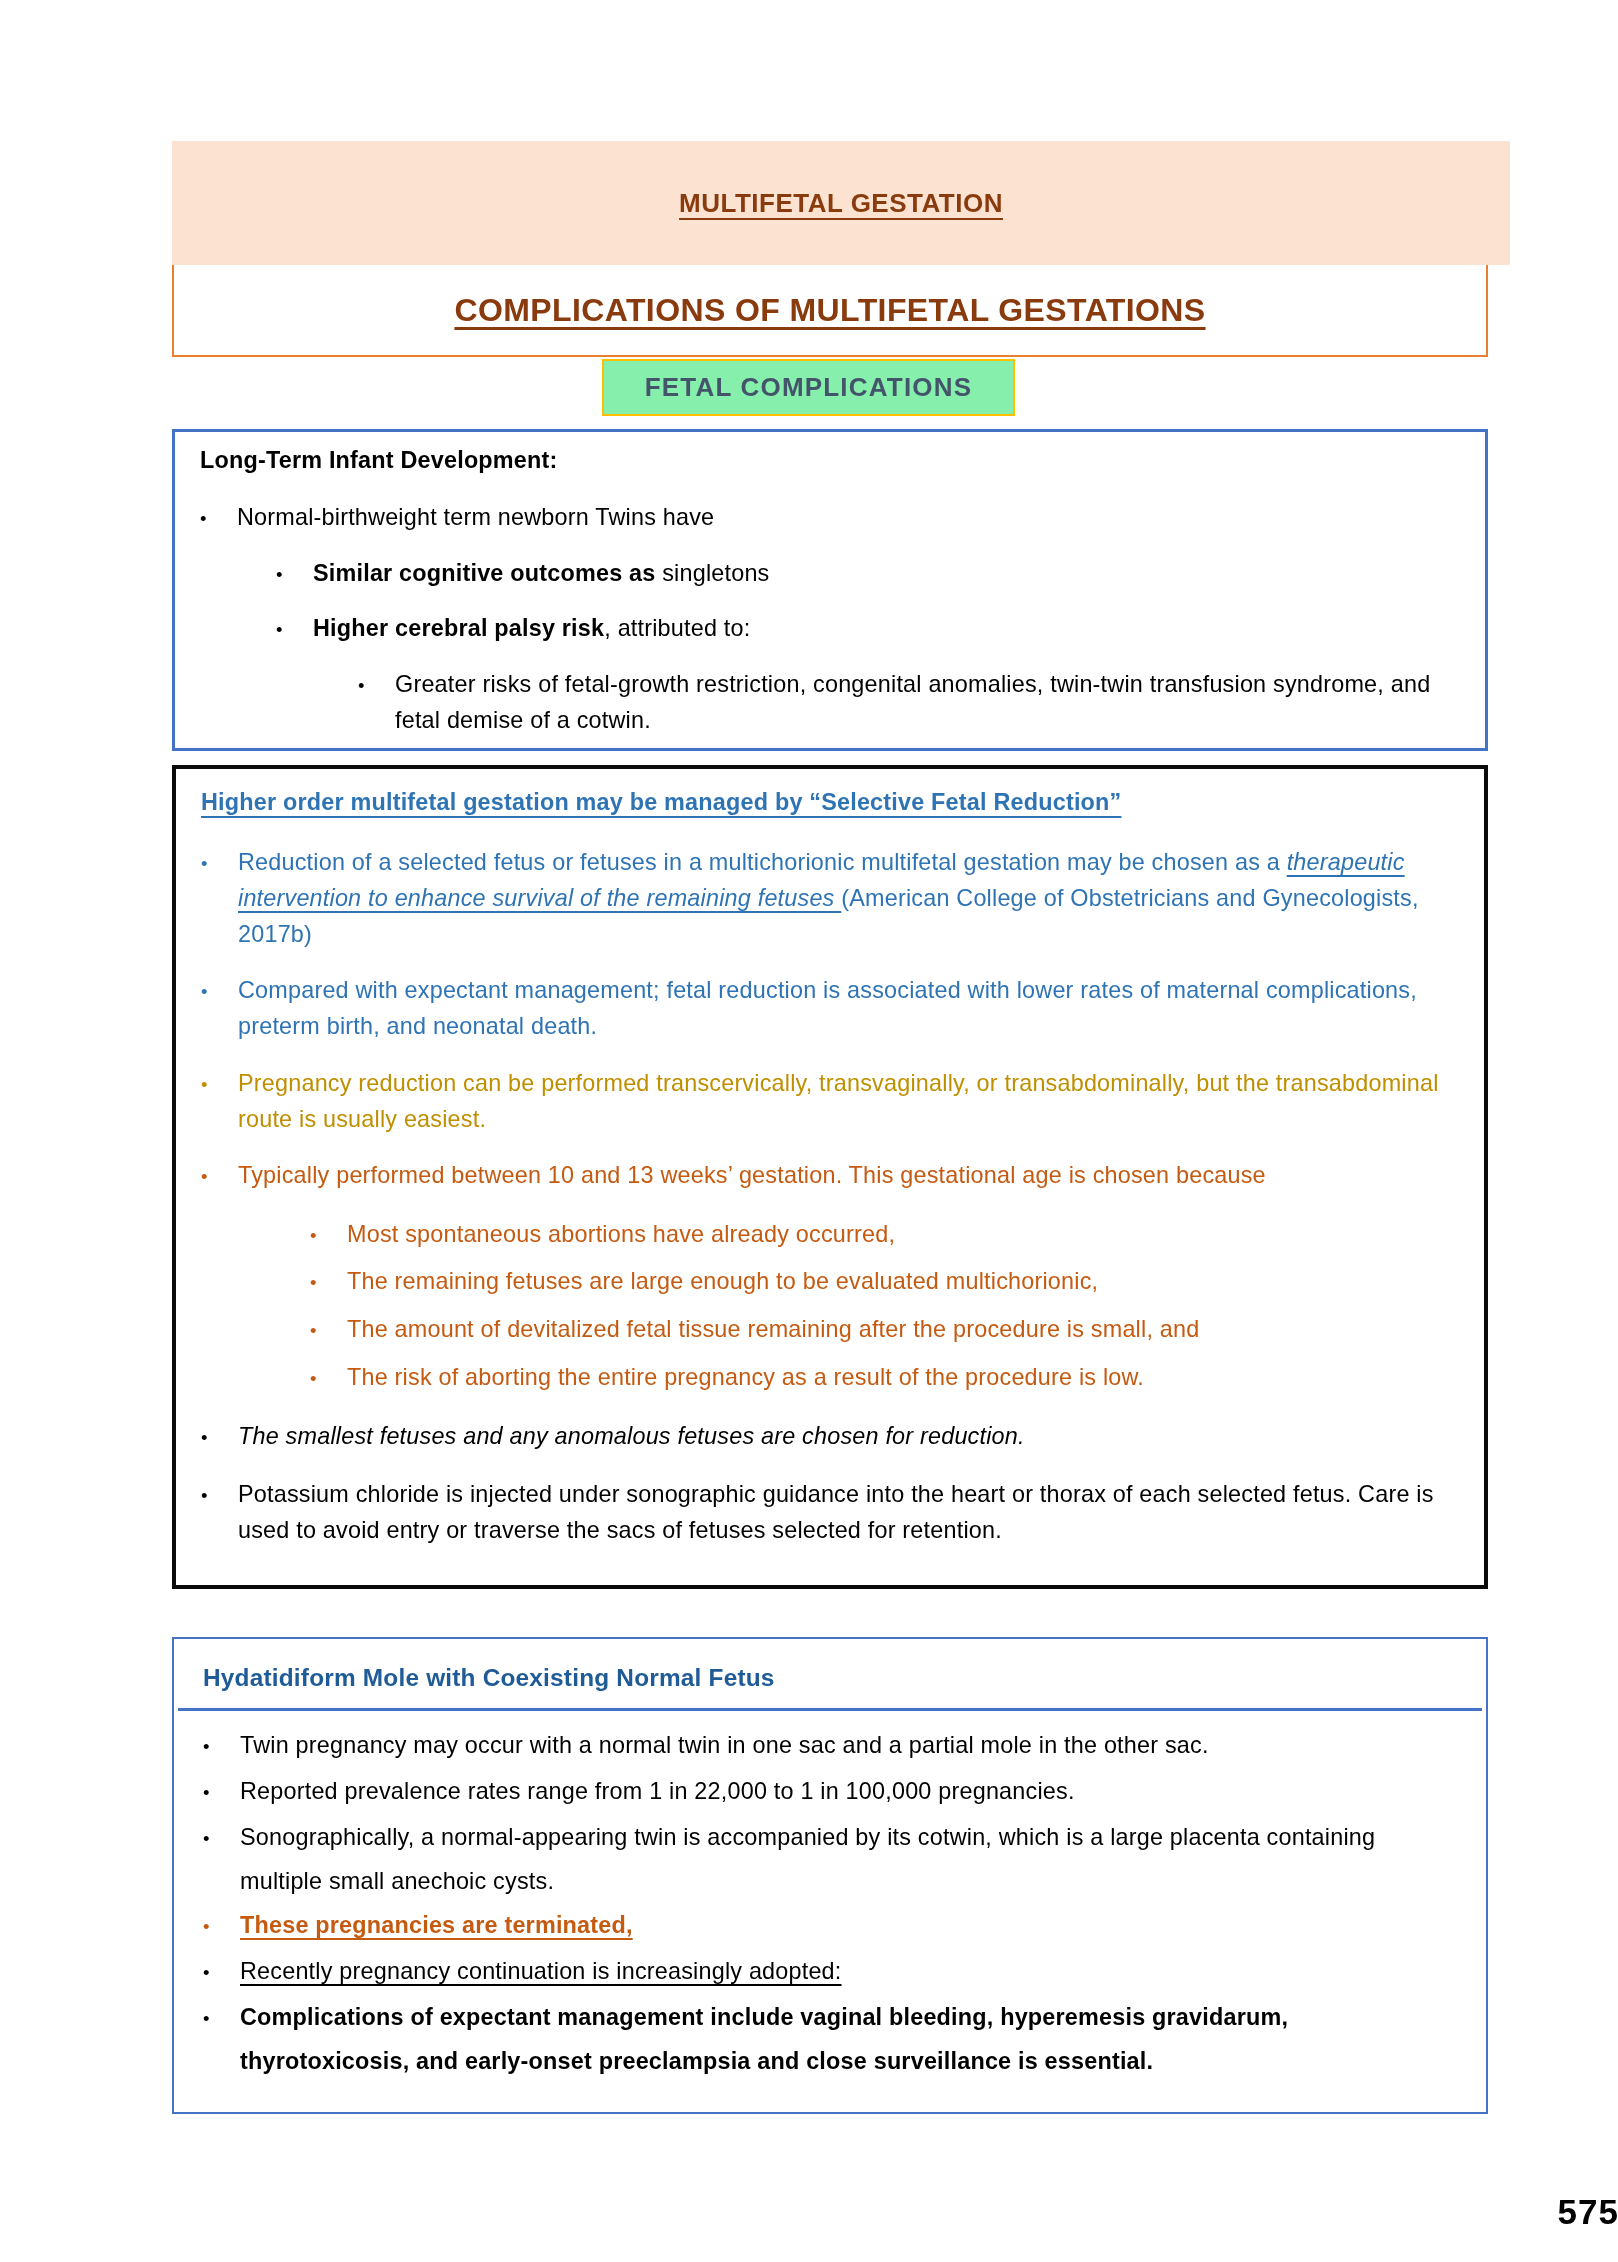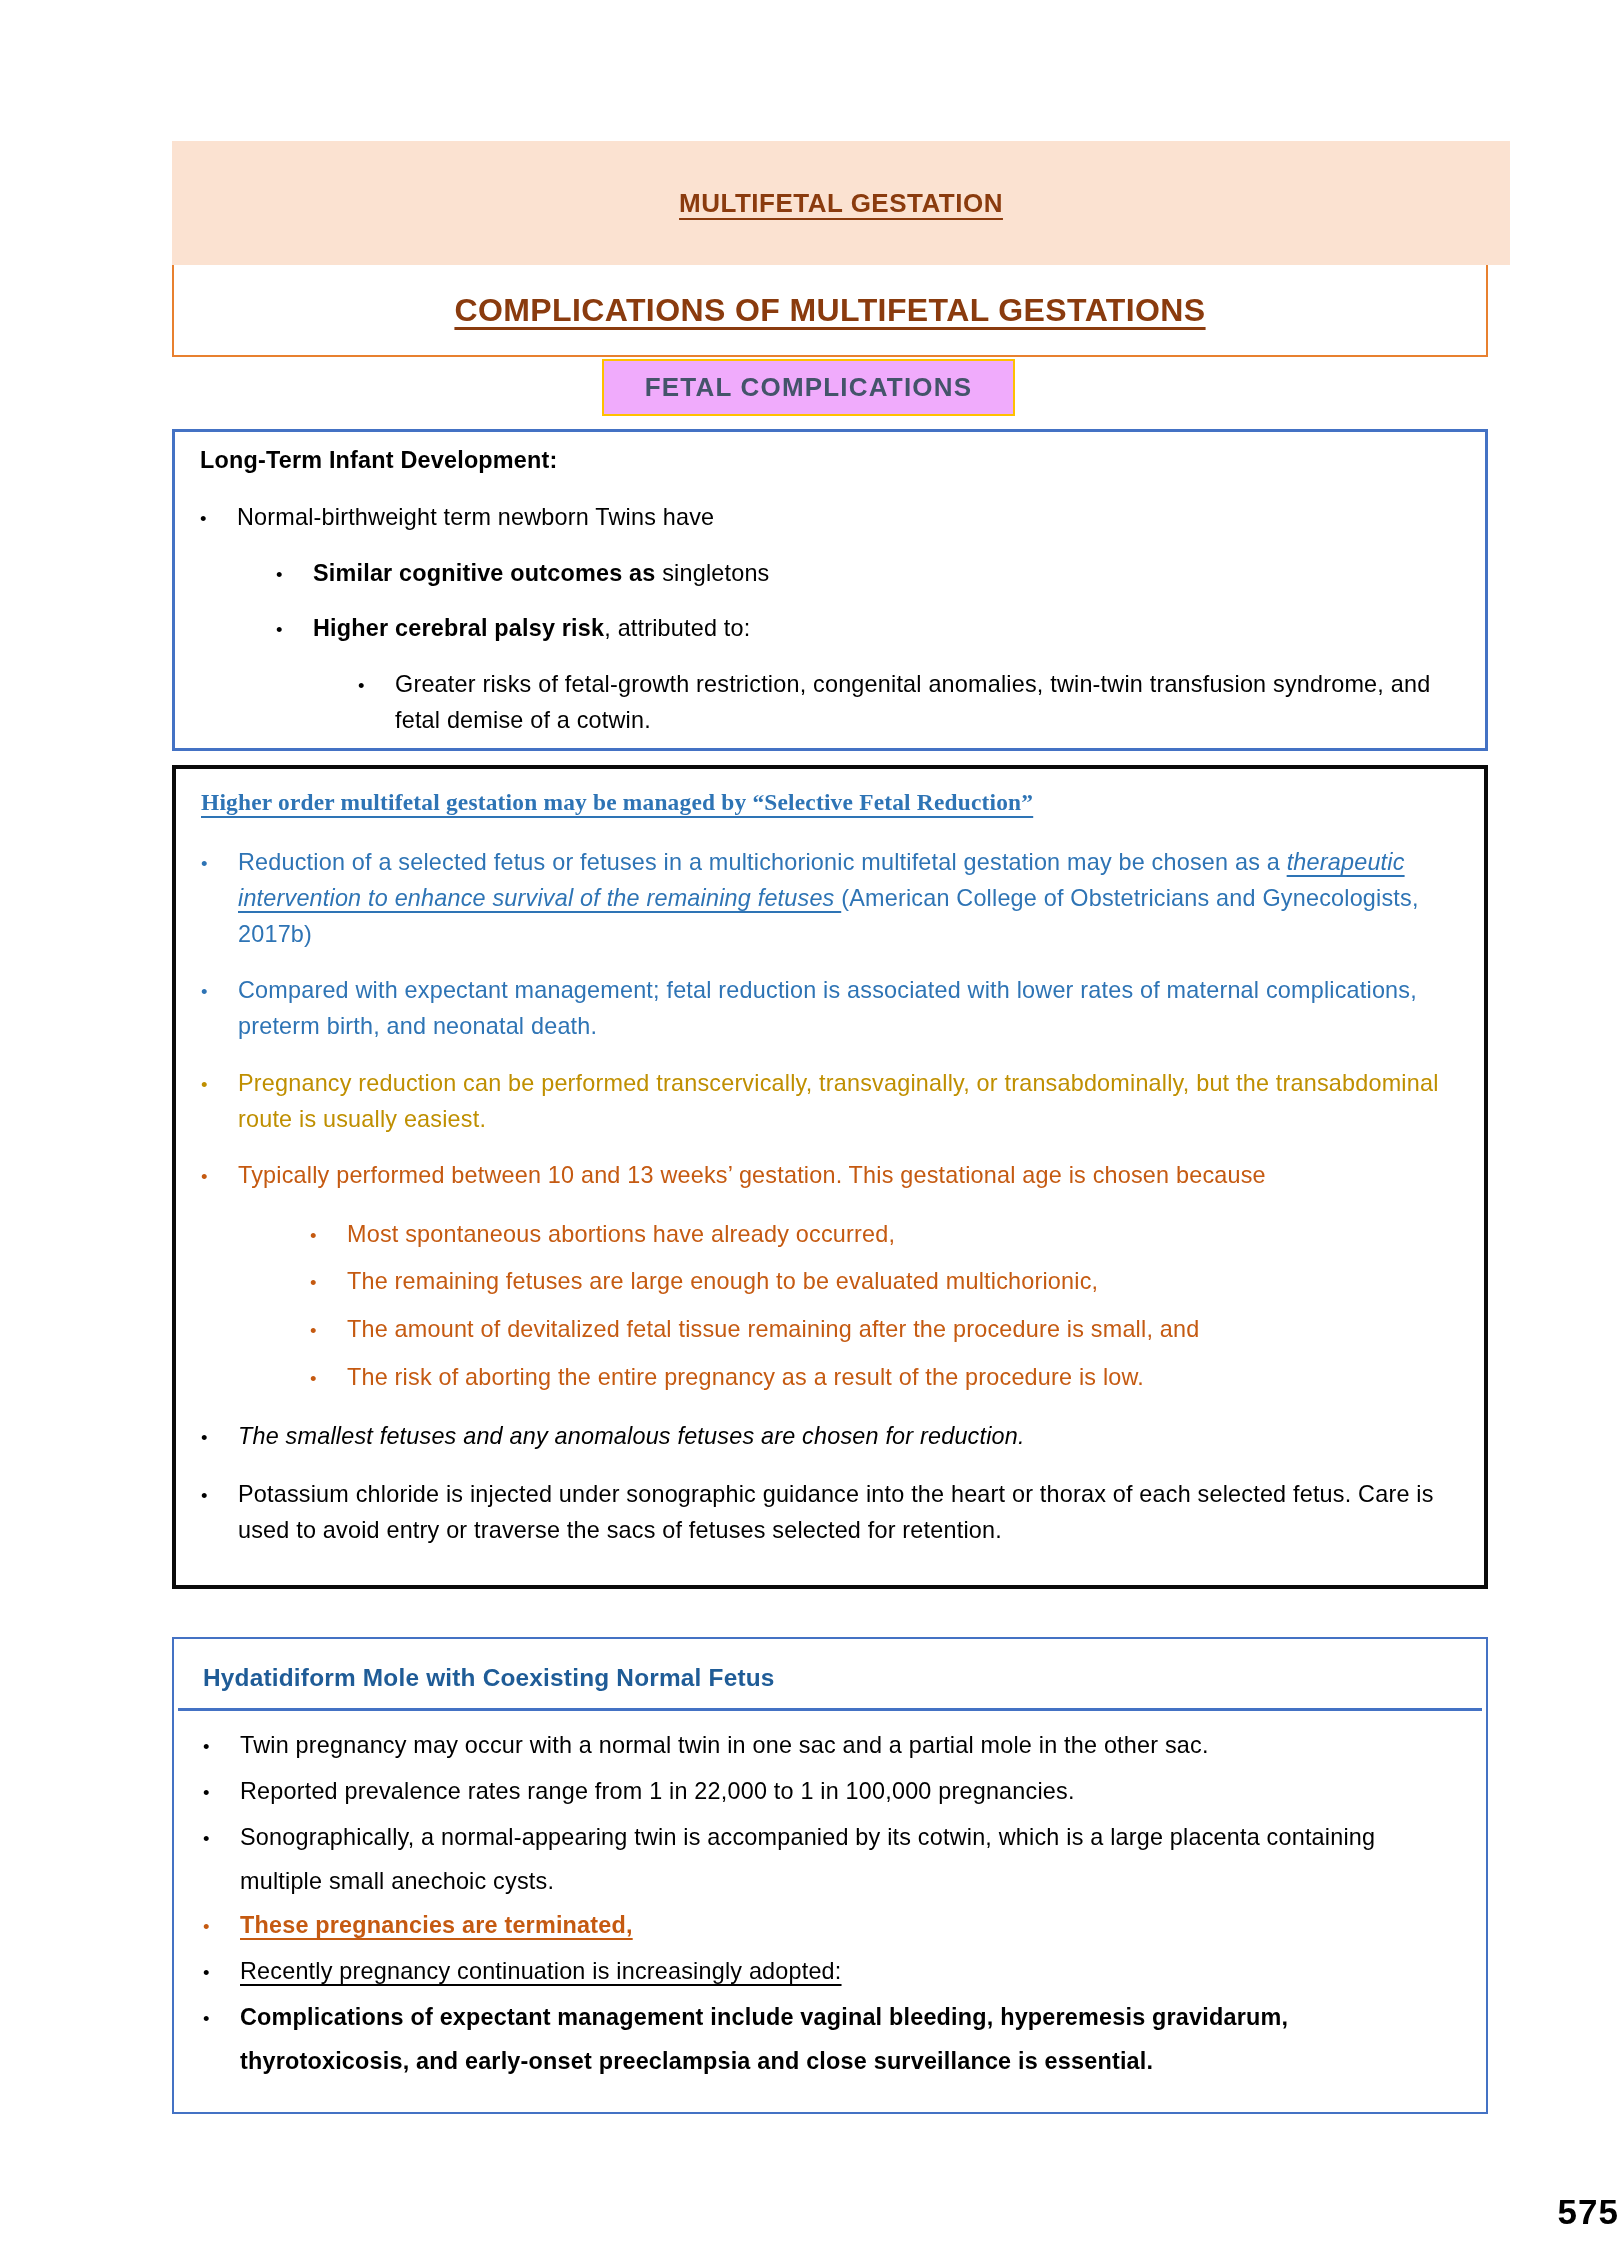--- a/index.html
+++ b/index.html
@@ -23,36 +23,36 @@
   .banner-section{
     margin-left:172px;width:1316px;height:92px;background:#ffffff;
     border:2.9px solid #e8802f;border-top:none;
     display:flex;align-items:center;justify-content:center;box-sizing:border-box;
   }
   .banner-section .t{
     font-weight:bold;font-size:32px;color:#8a3b0e;
     text-decoration:underline;text-underline-offset:5.9px;letter-spacing:0.4px;
   }
   .banner-sub{
-    margin-left:602px;margin-top:2px;width:413px;height:57px;background:#f0abfc;
+    margin-left:602px;margin-top:2px;width:413px;height:57px;background:#86efac;
     border:2.9px solid #ffc000;display:flex;align-items:center;justify-content:center;
     box-sizing:border-box;
   }
   .banner-sub .t{font-weight:bold;font-size:26px;color:#44546a;letter-spacing:1.2px;}
 
   
   .box{margin-left:172px;width:1316px;box-sizing:border-box;font-size:23.4px;line-height:36px;letter-spacing:0.2px;}
   .box1{margin-top:12.7px;min-height:314px;border:3.9px solid #4472c4;padding:10px 25px;}
   .box2{margin-top:13.7px;min-height:824px;border:4.9px solid #0a0a0a;padding:15.6px 25px;}
   .box3{margin-top:48px;min-height:477px;border:2.9px solid #4472c4;padding:4px;}
 
   .box1 .hd{font-weight:bold;margin-bottom:21.5px;}
   .box2 .hd{
     font-weight:bold;color:#2e74b5;font-size:23.4px;margin-bottom:23.4px;
-    text-decoration:underline;text-underline-offset:5.9px;font-family:Liberation Serif, serif;
+    text-decoration:underline;text-underline-offset:5.9px;
   }
   .box3 .hd{
     font-weight:bold;color:#1f5c97;font-size:24.4px;
     padding:17.6px 25px 11.7px;
   }
   .box3 .divider{border-top:3.9px solid #4472c4;height:0;}
   .box3 .bd{padding:11.7px 25px 19.5px;line-height:44px;}
 
   
   .li{display:flex;align-items:baseline;}

